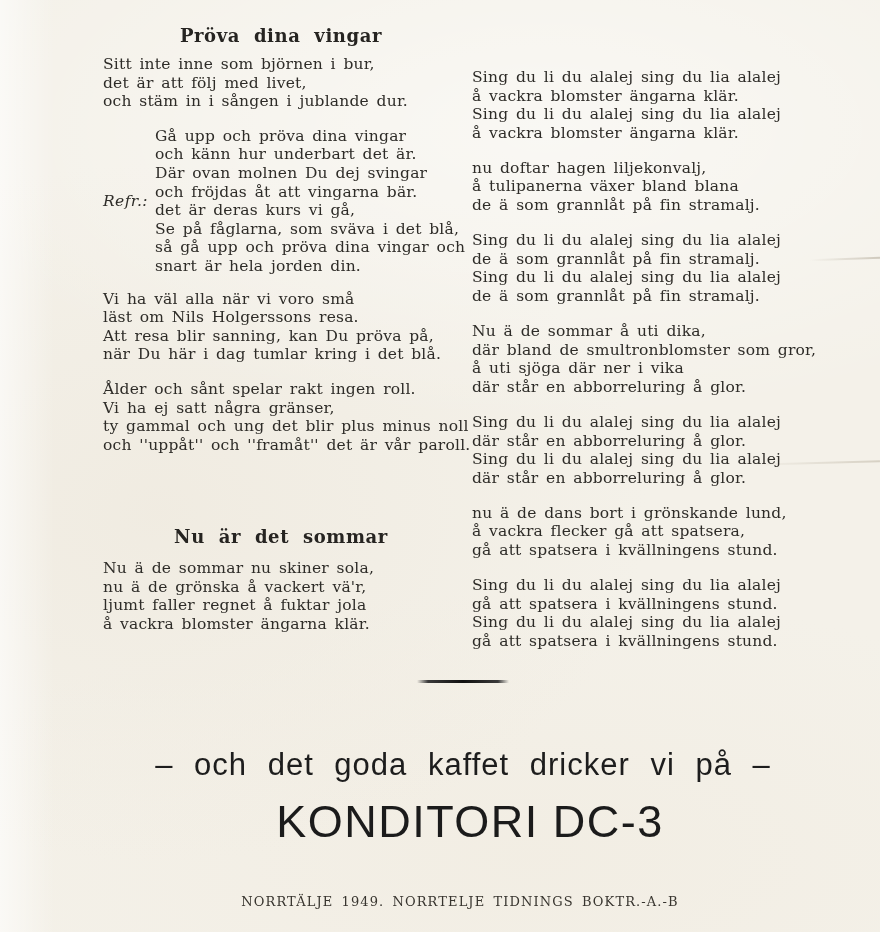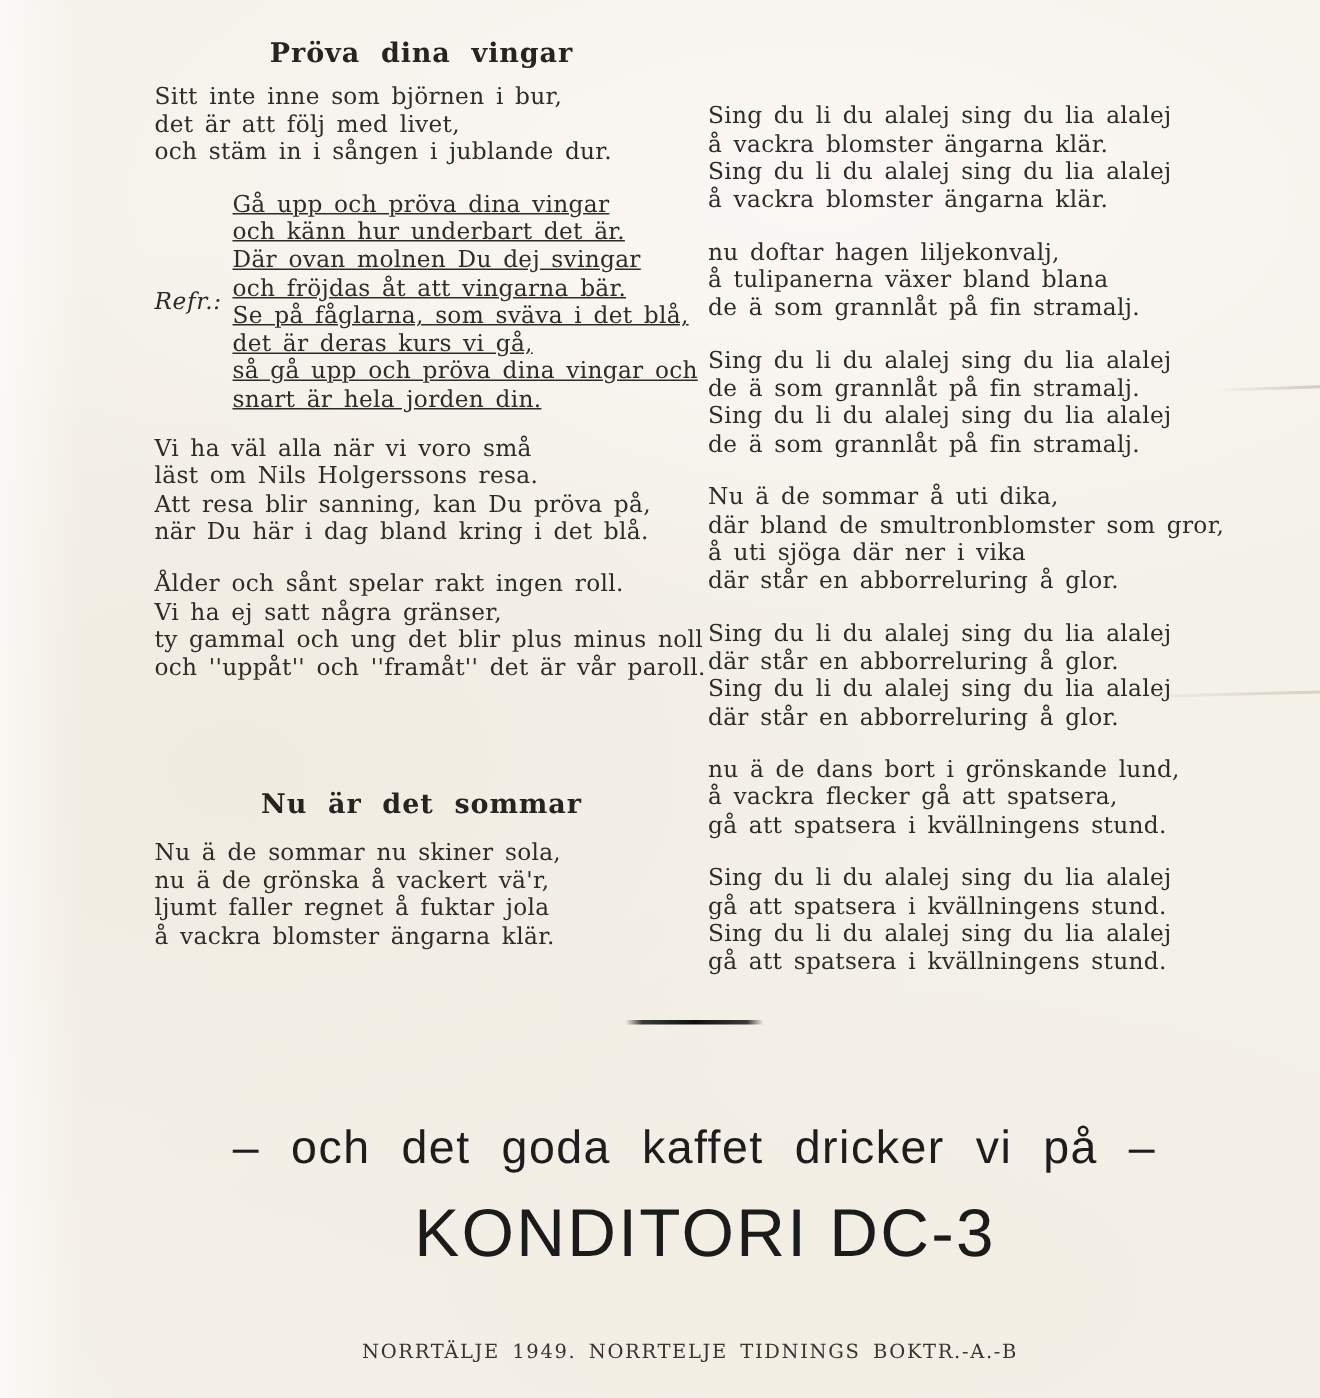--- a/index.html
+++ b/index.html
@@ -36,21 +36,21 @@
     line-height:22px; color:#262421;
   }
   .title2 { margin:72px 0 11px 0; }
 
   .stanza { margin:0 0 16px 0; }
   .col-right .stanza { margin:0 0 16.5px 0; }
   .line { white-space:nowrap; }
 
   .refrain { display:flex; align-items:center; margin:0 0 14px 0; }
   .refrain-label { font-style:italic; width:52px; flex:none; letter-spacing:0.4px; }
-  .refrain .stanza { margin:0;text-decoration:underline; }
+  .refrain .stanza { margin:0; }
 
   .divider {
     position:absolute; left:417px; top:680px; width:92px; height:2.5px;
     background:linear-gradient(90deg, rgba(34,34,34,0) 0%, #3a3a3a 12%, #101010 50%, #3a3a3a 88%, rgba(34,34,34,0) 100%);
   }
 
   .ad-line {
     position:absolute; left:23px; top:747px; width:880px; text-align:center;
     font-family:"Liberation Sans", sans-serif; font-weight:400;
     font-size:31px; letter-spacing:1px; word-spacing:11px; color:#1d1d1d;
@@ -82,32 +82,32 @@
         <div class="line">och stäm in i sången i jublande dur.</div>
       </div>
 
     <div class="refrain">
       <span class="refrain-label">Refr.:</span>
       <div class="stanza">
           <div class="line">Gå upp och pröva dina vingar</div>
           <div class="line">och känn hur underbart det är.</div>
           <div class="line">Där ovan molnen Du dej svingar</div>
           <div class="line">och fröjdas åt att vingarna bär.</div>
+          <div class="line">det är deras kurs vi gå,</div>
           <div class="line">Se på fåglarna, som sväva i det blå,</div>
-          <div class="line">det är deras kurs vi gå,</div>
           <div class="line">så gå upp och pröva dina vingar och</div>
           <div class="line">snart är hela jorden din.</div>
         </div>
     </div>
 
     <div class="stanza">
         <div class="line">Vi ha väl alla när vi voro små</div>
         <div class="line">läst om Nils Holgerssons resa.</div>
         <div class="line">Att resa blir sanning, kan Du pröva på,</div>
-        <div class="line">när Du här i dag bland kring i det blå.</div>
+        <div class="line">när Du här i dag tumlar kring i det blå.</div>
       </div>
 
     <div class="stanza">
         <div class="line">Ålder och sånt spelar rakt ingen roll.</div>
         <div class="line">Vi ha ej satt några gränser,</div>
         <div class="line">ty gammal och ung det blir plus minus noll</div>
         <div class="line">och ''uppåt'' och ''framåt'' det är vår paroll.</div>
       </div>
 
     <h2 class="song-title title2">Nu är det sommar</h2>

